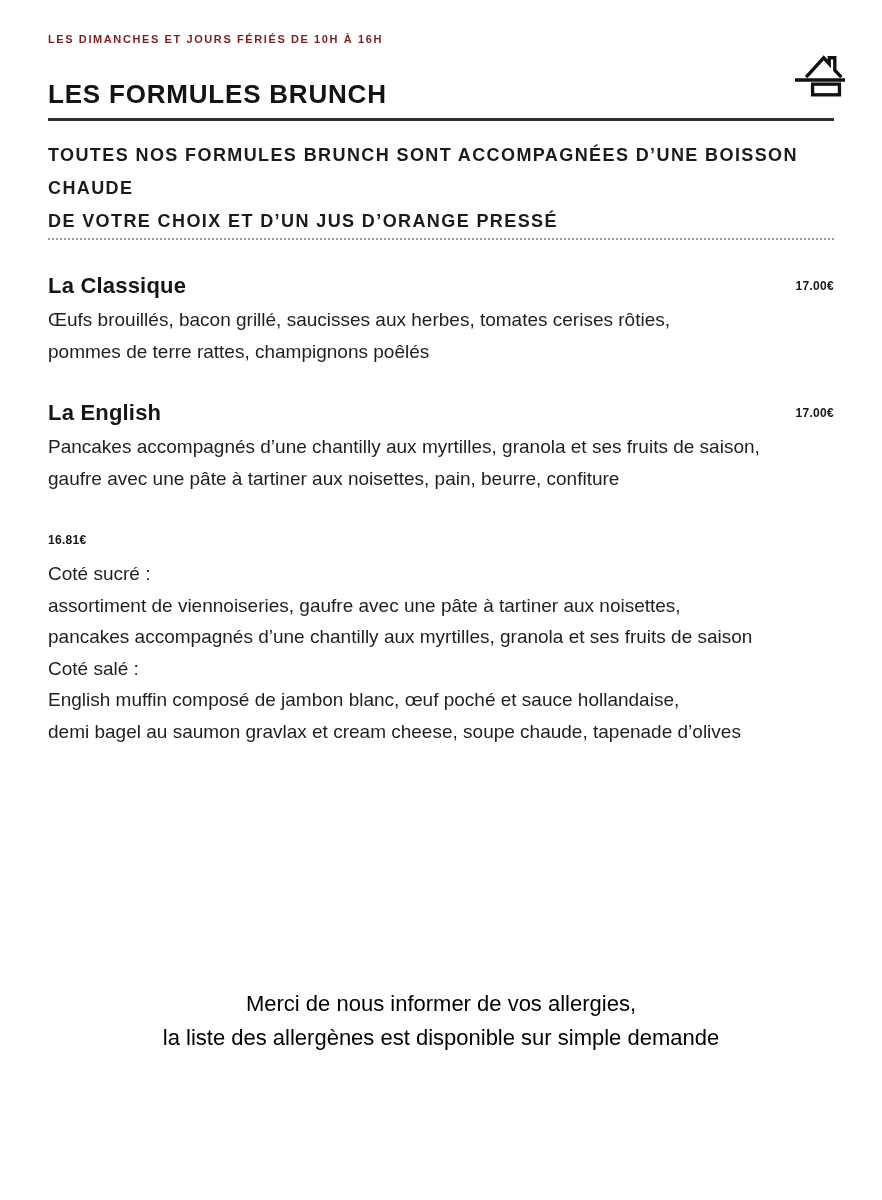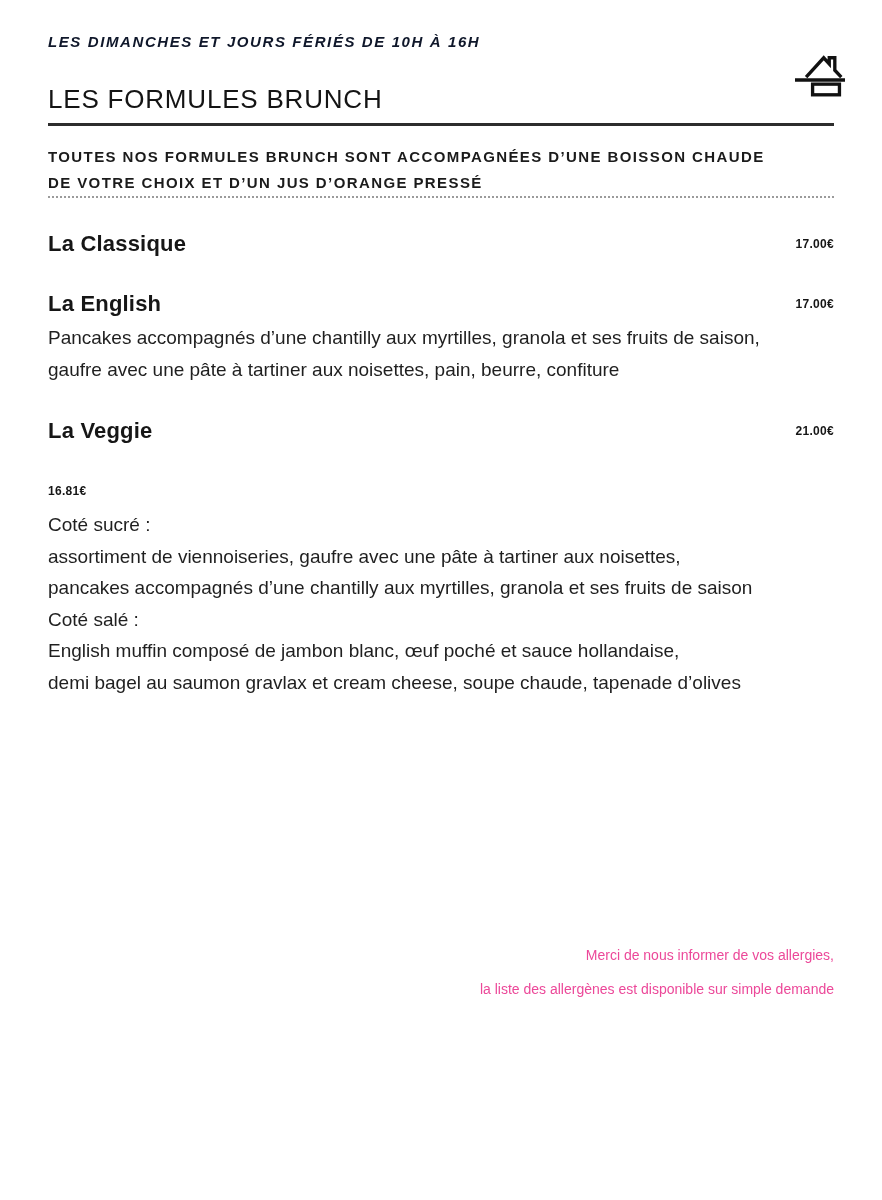--- a/index.html
+++ b/index.html
@@ -11,51 +11,50 @@
   .page {
     position: relative;
     width: 882px;
     height: 1200px;
     padding: 33px 48px 0 48px;
     background: #ffffff;
     color: #1b1b1b;
     overflow: hidden;
   }
   .schedule-label {
-    font-size: 15px;
+    font-size: 11px;
     font-weight: 700;
     letter-spacing: 1.6px;
-    color: #0f172a;
-    font-style: italic;
+    color: #7f1d1d;
   }
   .header-row {
     margin-top: 34px;
   }
   .page-title {
     font-size: 26px;
     line-height: 30px;
-    font-weight: 400;
+    font-weight: 700;
     letter-spacing: 0.8px;
     color: #141414;
   }
   .house-logo {
     position: absolute;
     top: 50px;
     right: 37px;
     width: 50px;
     height: 47px;
   }
   .title-rule {
     margin-top: 9px;
     border-bottom: 3px solid #2d2d2d;
   }
   .intro-text {
     margin-top: 18px;
-    font-size: 15px;
-    line-height: 26px;
+    font-size: 18px;
+    line-height: 33px;
     font-weight: 700;
     letter-spacing: 1.4px;
     white-space: pre-line;
     color: #1b1b1b;
   }
   .dotted-divider {
     border-bottom: 2px dotted #9b9b9b;
   }
   .menu-item {
     margin-top: 22px;
@@ -85,25 +84,25 @@
   .item-desc {
     margin-top: 4px;
     font-size: 19px;
     line-height: 31.5px;
     font-weight: 400;
     white-space: pre-line;
     color: #1f1f1f;
   }
   .footer-note {
     margin-top: 240px;
-    text-align: right;
-    font-size: 14px;
+    text-align: center;
+    font-size: 22px;
     line-height: 34px;
     font-weight: 400;
-    color: #ec4899;
+    color: #000000;
     white-space: pre-line;
   }
 </style>
 </head>
 <body>
 
 <div class="page">
 
   <div class="schedule-label">LES DIMANCHES ET JOURS FÉRIÉS DE 10H À 16H</div>
 
@@ -124,36 +123,34 @@
 
   <div class="dotted-divider"></div>
 
   <div class="menu-list">
 
     <div class="menu-item">
       <div class="item-head">
         <span class="item-name">La Classique</span>
         <span class="item-price">17.00€</span>
       </div>
+      <div class="item-desc">Œufs brouillés, bacon grillé, saucisses aux herbes, tomates cerises rôties,
+pommes de terre rattes, champignons poêlés</div>
     </div>
 
     <div class="menu-item">
       <div class="item-head">
         <span class="item-name">La English</span>
         <span class="item-price">17.00€</span>
       </div>
       <div class="item-desc">Pancakes accompagnés d’une chantilly aux myrtilles, granola et ses fruits de saison,
 gaufre avec une pâte à tartiner aux noisettes, pain, beurre, confiture</div>
     </div>
 
     <div class="menu-item">
-      <div class="item-head">
-        <span class="item-name">La Veggie</span>
-        <span class="item-price">21.00€</span>
-      </div>
     </div>
 
     <div class="menu-item">
       <div class="item-head">
         <span class="item-price">16.81€</span>
       </div>
       <div class="item-desc">Coté sucré :
 assortiment de viennoiseries, gaufre avec une pâte à tartiner aux noisettes,
 pancakes accompagnés d’une chantilly aux myrtilles, granola et ses fruits de saison
 Coté salé :

